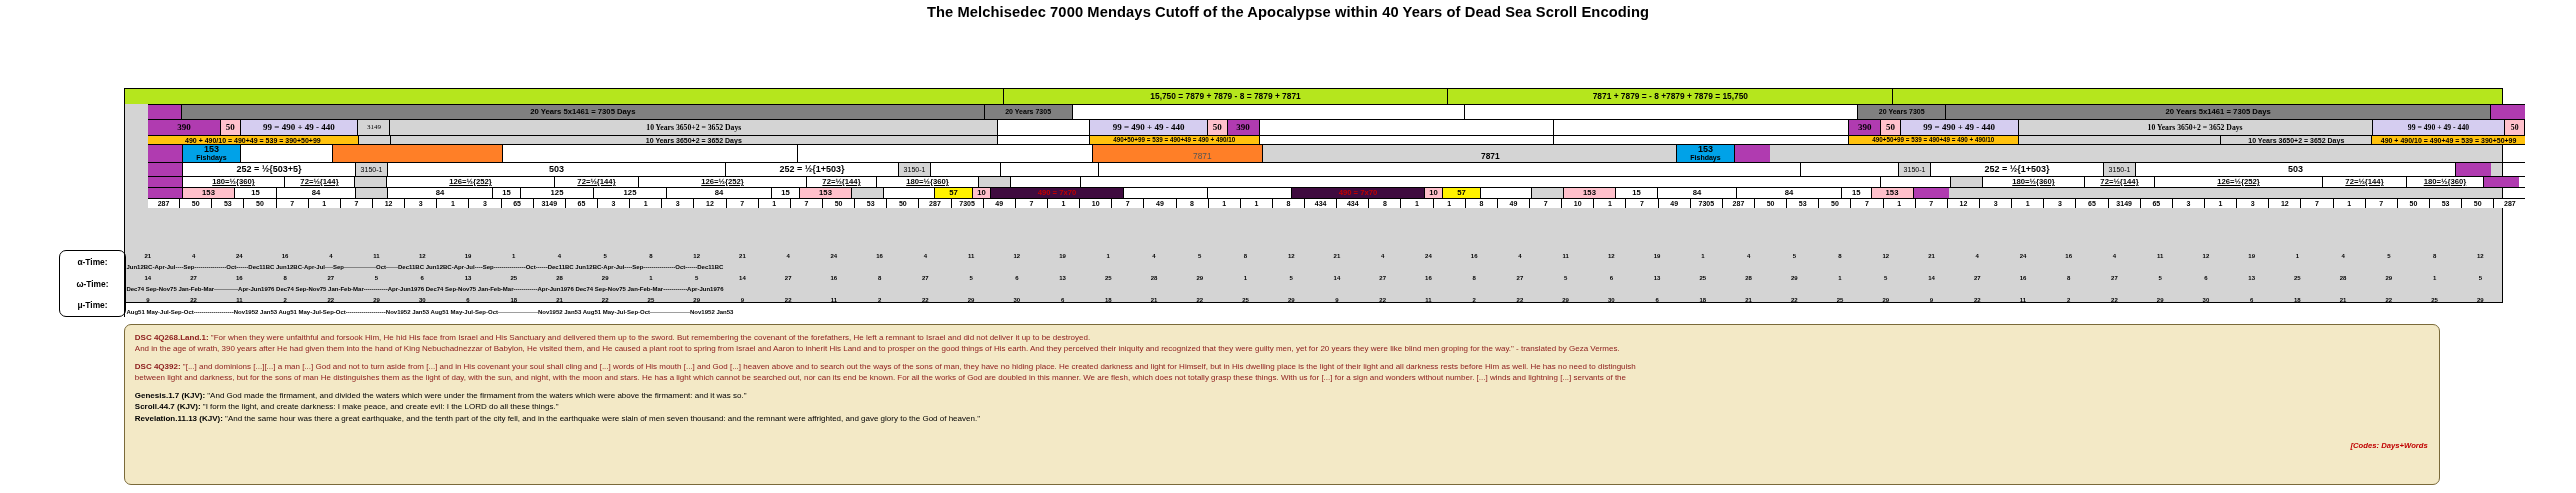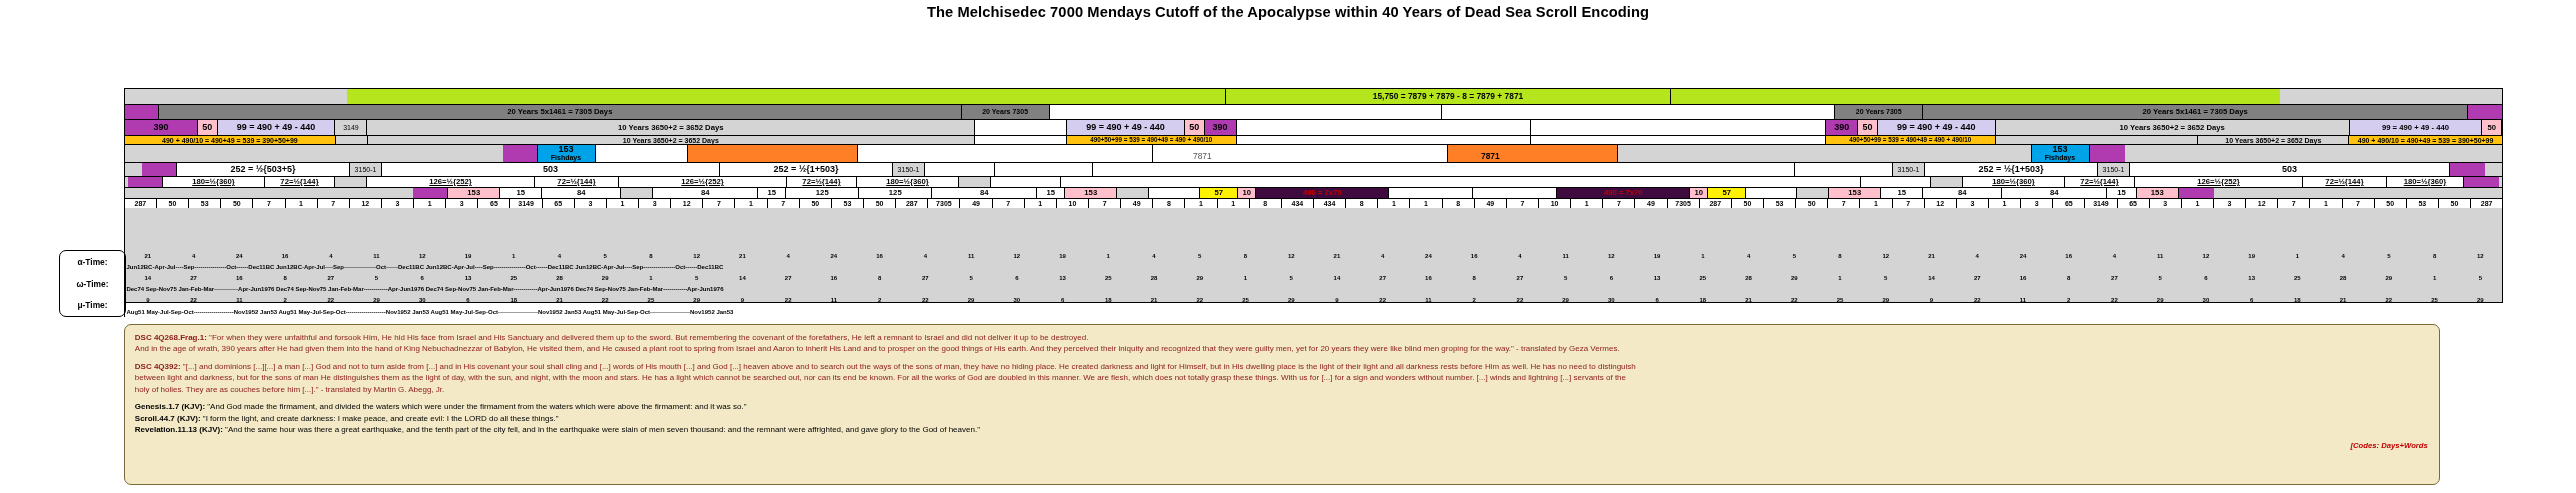--- a/index.html
+++ b/index.html
@@ -19,21 +19,21 @@
     font-family: "Liberation Sans", sans-serif;
   }
 
   
   #chart {
     position: absolute; left: 124px; top: 88px;
     width: 2379px; height: 215px;
     border: 0.7px solid #000;
     background: #d4d4d4;
   }
-  .row { display: flex; width: 100%; align-items: stretch; justify-content: center; }
+  .row { display: flex; width: 100%; align-items: stretch; }
   .cell {
     display: flex; align-items: center; justify-content: center;
     font-size: 7.7px; color: #000; overflow: hidden;
     white-space: nowrap; line-height: 1;
   }
 
   
   .lime   { background: #b5e61d; }
   .gray   { background: #808080; }
   .lgray  { background: #d4d4d4; }
@@ -41,26 +41,26 @@
   .mag    { background: #b03bb0; }
   .pink   { background: #ffc0cb; }
   .lav    { background: #d5cdf0; }
   .gold   { background: #ffc20e; }
   .cyan   { background: #00a2e8; }
   .dkpur  { background: #3f0b3f; }
   .yellow { background: #fff200; }
   .orange { background: #ff7f27; }
 
   .bdr-r { border-right: 0.7px solid #000; }
-  .bdr-t { border-top: 0.7px solid #000; }
+  .bdr-t { border-top: 0.7px solid #000; margin-left: 23px; }
 
   
   .h-lime  { height: 14.7px; }
   .h-gray  { height: 15.4px; }
-  .h-big   { height: 16px; }
+  .h-big   { height: 16px; font-family: Liberation Serif, serif; }
   .h-gold  { height: 9px; }
   .h-fish  { height: 17.5px; }
   .h-252   { height: 14px; }
   .h-180   { height: 11.2px; text-decoration: underline; }
   .h-153   { height: 11.2px; }
   .h-num   { height: 10.5px; }
 
   .b      { font-weight: bold; }
   .f13    { font-size: 9px; }
   .f12    { font-size: 8.4px; }
@@ -117,20 +117,21 @@
 </head>
 <body>
 
 <div id="title">The Melchisedec 7000 Mendays Cutoff of the Apocalypse within 40 Years of Dead Sea Scroll Encoding</div>
 
 <div id="chart">
 
   <div class="row h-lime">
     <div class="cell lime bdr-r" style="width:879px"></div>
     <div class="cell lime bdr-r b f12" style="width:445px">15,750 = 7879 +  7879 - 8 = 7879 + 7871</div>
+    <div class="cell lime bdr-r b f12" style="width:445px">7871 + 7879 = - 8 +7879 + 7879 = 15,750</div>
     <div class="cell lime" style="width:609px"></div>
   </div>
 
   <div class="row h-gray bdr-t">
     <div class="cell mag bdr-r" style="width:34px"></div>
     <div class="cell gray bdr-r b f11" style="width:803px">20 Years 5x1461 = 7305 Days</div>
     <div class="cell gray bdr-r b f10" style="width:88px">20 Years 7305</div>
     <div class="cell white bdr-r" style="width:393px"></div>
     <div class="cell white bdr-r" style="width:393px"></div>
     <div class="cell gray bdr-r b f10" style="width:88px">20 Years 7305</div>
@@ -518,36 +519,33 @@
       <span class="dnum">21</span>
       <span class="dnum">22</span>
       <span class="dnum">25</span>
       <span class="dnum">29</span>
     </div>
   <div class="dmon" id="muMon">Aug51 May-Jul-Sep-Oct--------------------Nov1952 Jan53   Aug51 May-Jul-Sep-Oct--------------------Nov1952 Jan53   Aug51 May-Jul-Sep-Oct--------------------Nov1952 Jan53   Aug51 May-Jul-Sep-Oct--------------------Nov1952 Jan53</div>
 </div>
 
 <div id="textbox">
   <div class="para">
-    <span class="lbl">DSC 4Q268.Frag.1:</span>
+    <span class="lbl">DSC 4Q268.Land.1:</span>
     <span>"For when they were unfaithful and forsook Him, He hid His face from Israel and His Sanctuary and delivered them up to the sword. But remembering the covenant of the forefathers, He left a remnant to Israel and did not deliver it up to be destroyed.</span>
   </div>
   <div class="para" style="margin-top:-6.3px">
     <span>And in the age of wrath, 390 years after He had given them into the hand of King Nebuchadnezzar of Babylon, He visited them, and He caused a plant root to spring from Israel and Aaron to inherit His Land and to prosper on the good things of His earth. And they perceived their iniquity and recognized that they were guilty men, yet for 20 years they were like blind men groping for the way." - translated by Geza Vermes.</span>
   </div>
   <div class="para">
     <span class="lbl">DSC 4Q392:</span>
     <span>"[...] and dominions [...][...] a man [...] God and not to turn aside from [...] and in His covenant your soul shall cling and [...] words of His mouth [...] and God [...] heaven above and to search out the ways of the sons of man, they have no hiding place. He created darkness and light for Himself, but in His dwelling place is the light of their light and all darkness rests before Him as well. He has no need to distinguish</span>
   </div>
   <div class="para" style="margin-top:-6.3px">
     <span>between light and darkness, but for the sons of man He distinguishes them as the light of day, with the sun, and night, with the moon and stars. He has a light which cannot be searched out, nor can its end be known. For all the works of God are doubled in this manner. We are flesh, which does not totally grasp these things. With us for [...] for a sign and wonders without number. [...] winds and lightning [...] servants of the</span>
   </div>
-  <div class="para" style="margin-top:-6.3px">
-    <span>holy of holies. They are as couches before him [...]." - translated by Martin G. Abegg, Jr.</span>
-  </div>
   <div class="kjv">
     <span class="ref">Genesis.1.7 (KJV):</span><span> "And God made the firmament, and divided the waters which were under the firmament from the waters which were above the firmament: and it was so."</span>
   </div>
   <div class="kjv">
     <span class="ref">Scroll.44.7 (KJV):</span><span> "I form the light, and create darkness: I make peace, and create evil: I the LORD do all these things."</span>
   </div>
   <div class="kjv">
     <span class="ref">Revelation.11.13 (KJV):</span><span> "And the same hour was there a great earthquake, and the tenth part of the city fell, and in the earthquake were slain of men seven thousand: and the remnant were affrighted, and gave glory to the God of heaven."</span>
   </div>
   <div id="codes">[Codes: Days+Words</div>

